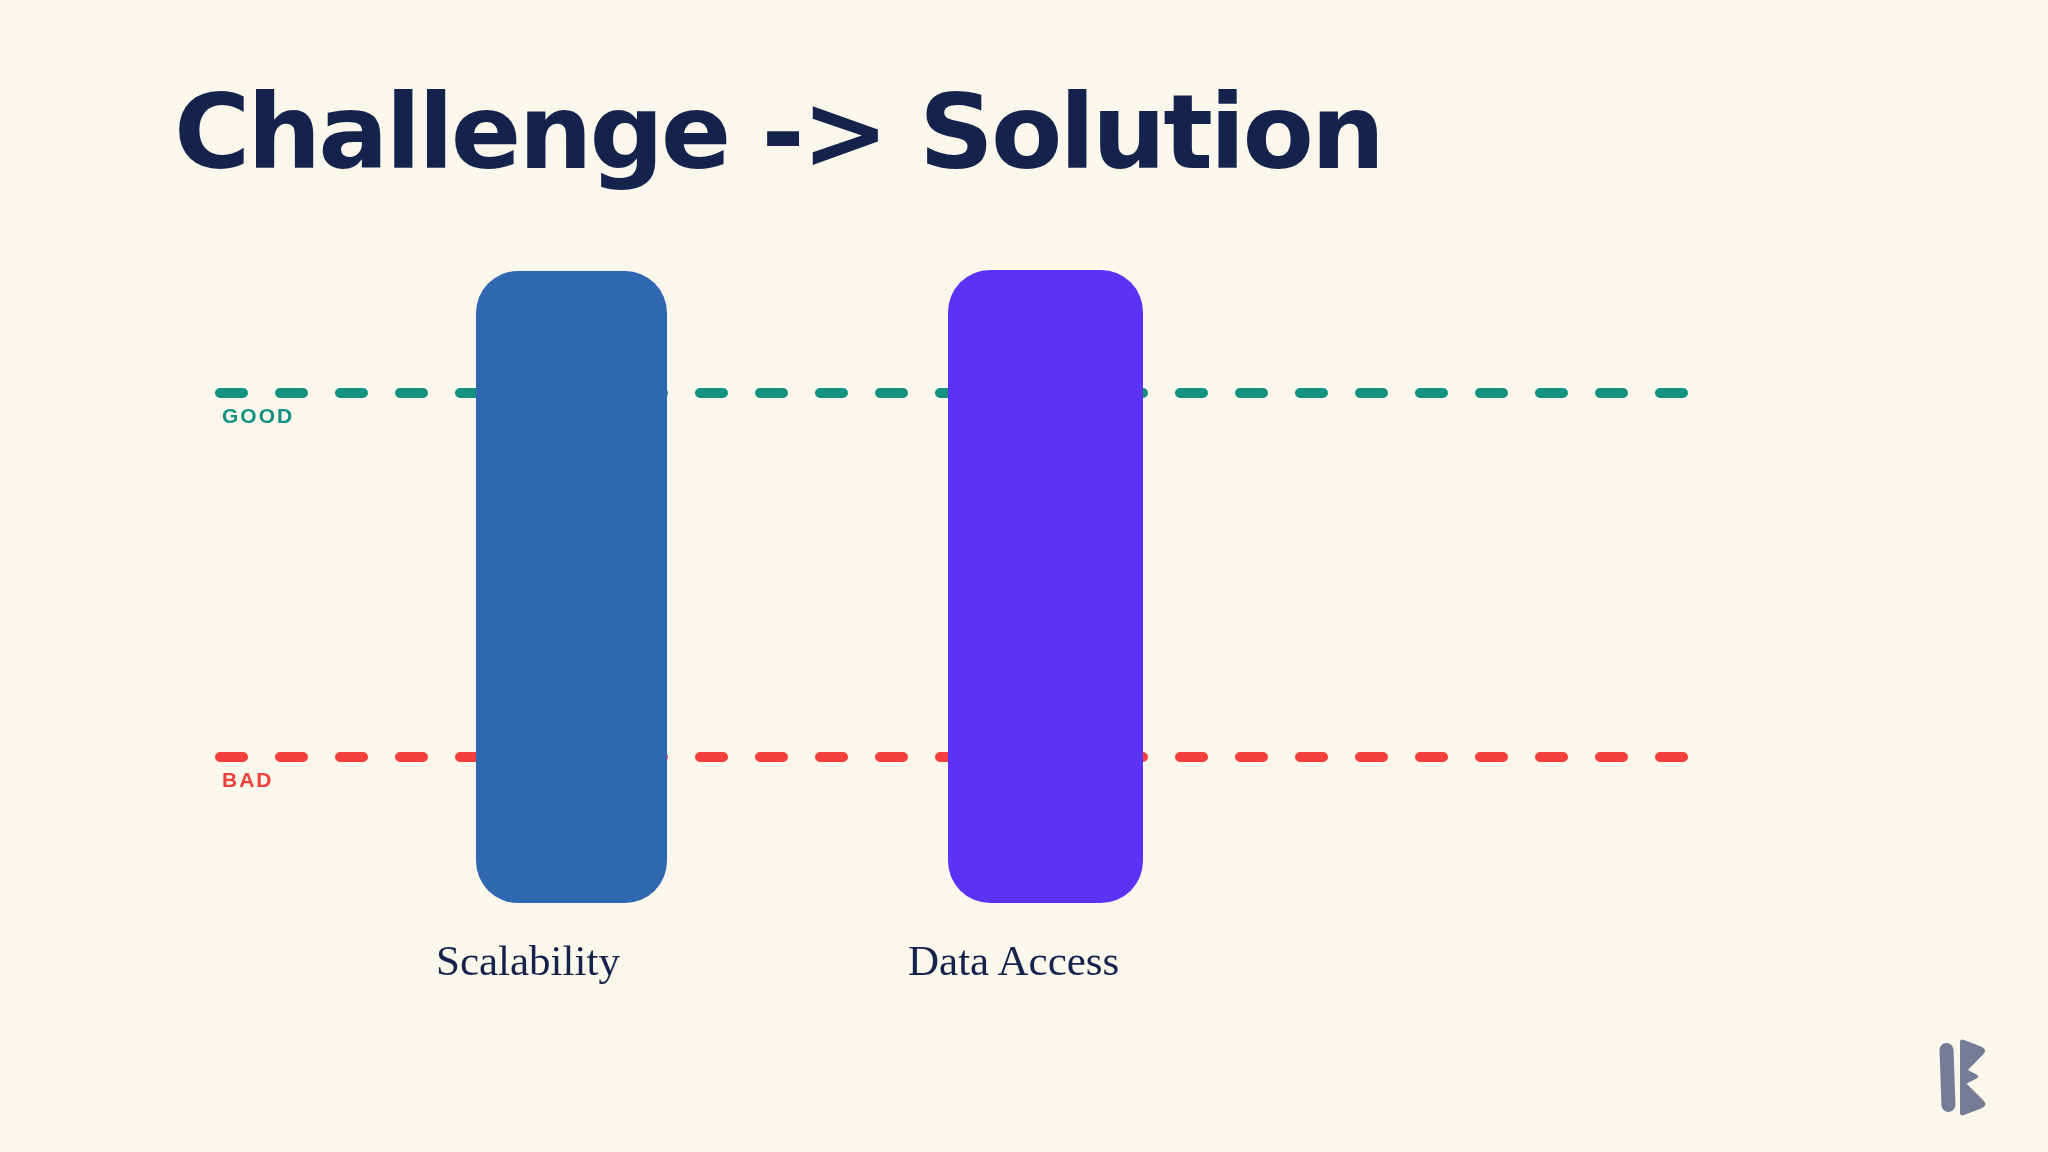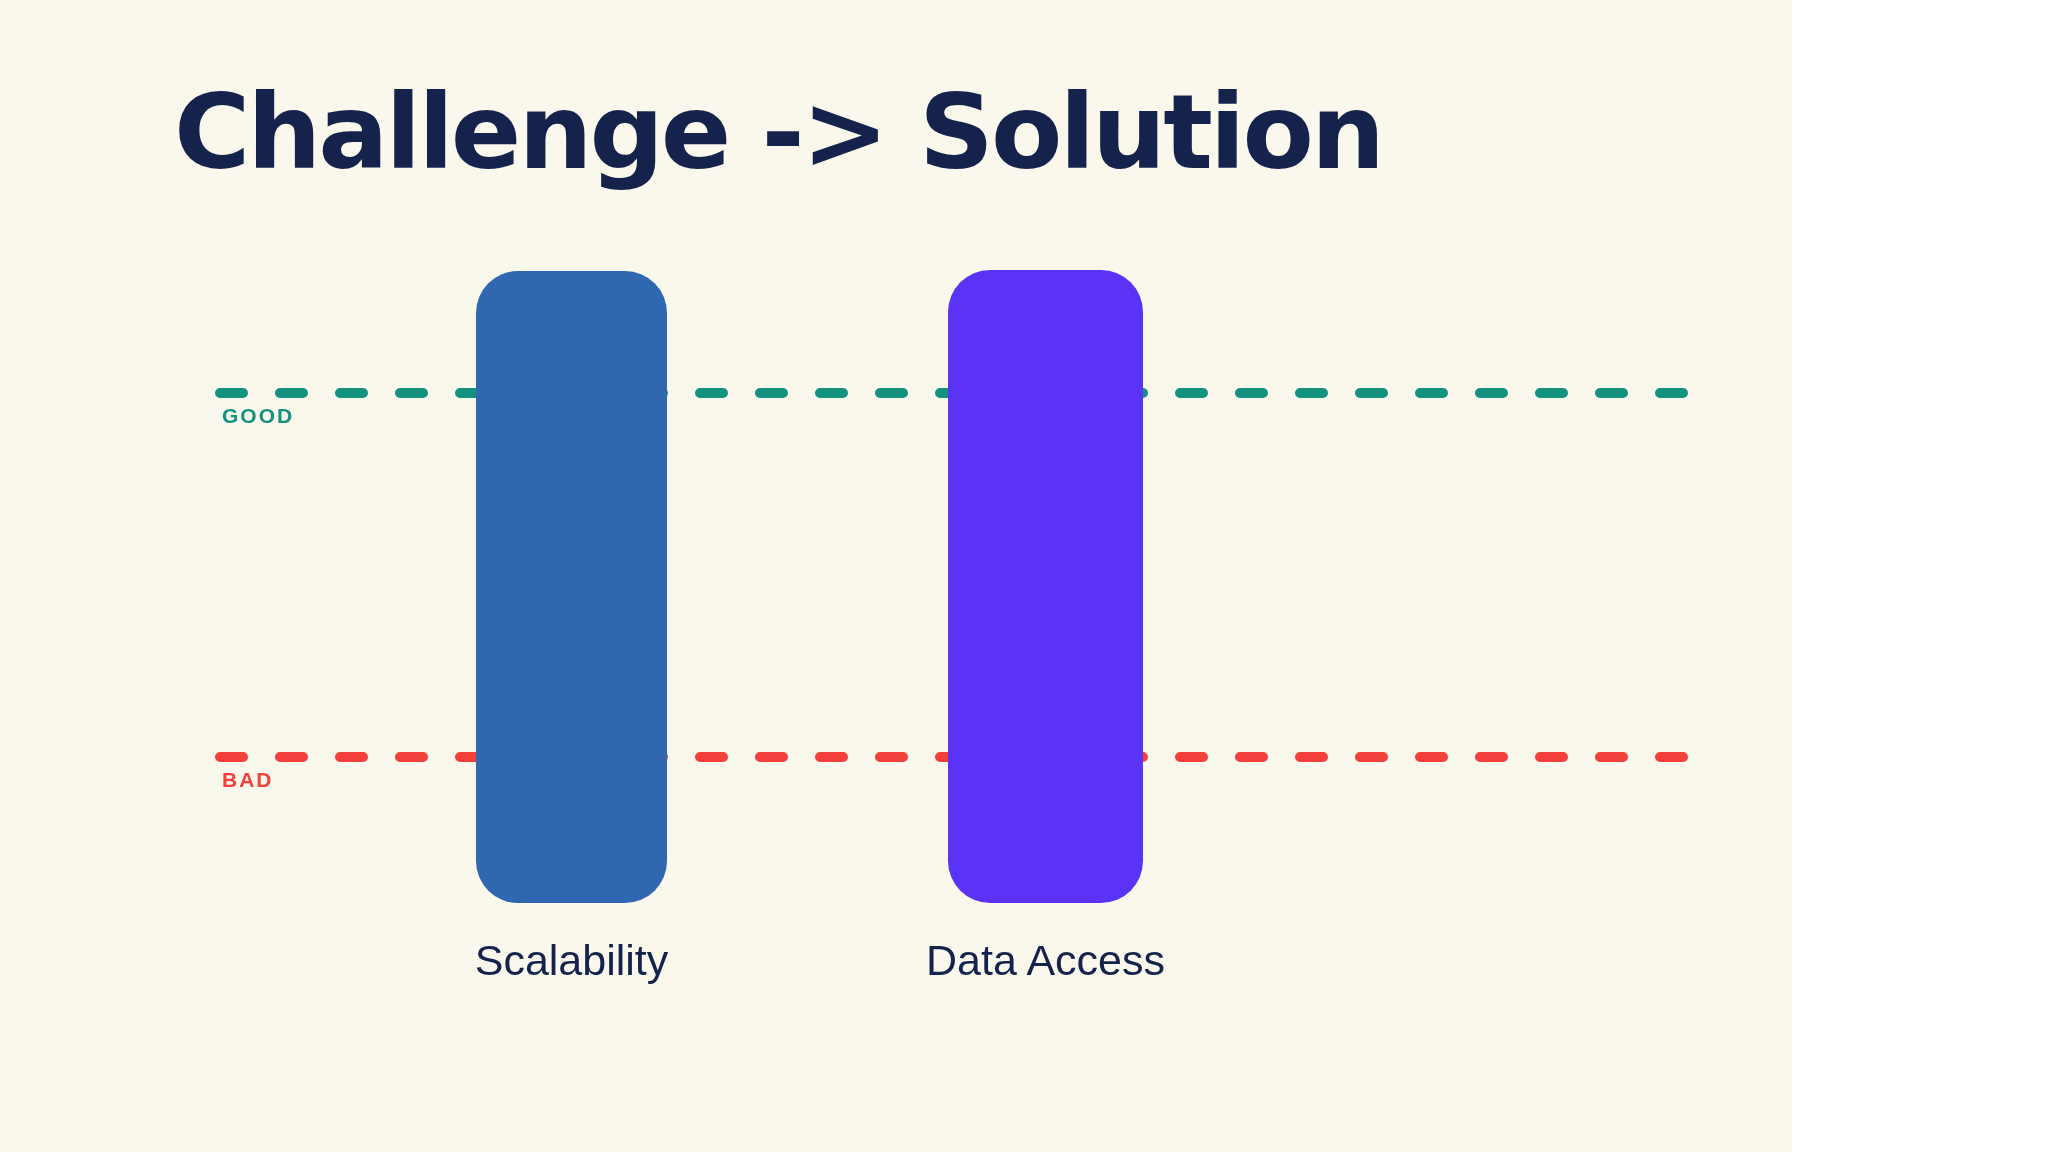--- a/index.html
+++ b/index.html
@@ -3,21 +3,21 @@
 <meta charset="utf-8">
 <style>
   :root{
     --bg:#faf7ec; --navy:#15234c; --bar1:#3067b1; --bar2:#5b33f7;
     --good:#15917f; --bad:#f4403c; --logo:#767b96;
   }
   *{margin:0;padding:0;box-sizing:border-box;}
   html,body{width:2048px;height:1152px;}
   body{font-family:"Liberation Sans",sans-serif;}
   .slide{
-    position:relative;width:1792px;height:1152px;
+    position:relative;width:2048px;height:1152px;
     background:var(--bg);overflow:hidden;
   }
   .title{
     position:absolute;left:174px;top:78px;
     font-family:"DejaVu Sans","Liberation Sans",sans-serif;
     font-weight:800;font-size:104px;line-height:1.05;
     letter-spacing:-3px;color:var(--navy);white-space:nowrap;
   }
   .dash-line{position:absolute;display:block;}
   .dash-line.good{left:214px;top:387px;color:var(--good);}
@@ -26,23 +26,23 @@
     position:absolute;left:222px;
     font-size:21px;font-weight:600;letter-spacing:2px;
     font-family:"Liberation Sans",sans-serif;
   }
   .threshold-label.good{top:404px;color:var(--good);}
   .threshold-label.bad{top:768px;color:var(--bad);}
   .bar{position:absolute;border-radius:42px;z-index:2;}
   .bar.bar-1{left:476px;top:271px;width:191px;height:632px;background:var(--bar1);}
   .bar.bar-2{left:948px;top:270px;width:195px;height:633px;background:var(--bar2);}
   .bar-label{
-    position:absolute;top:936px;text-align:center;
+    position:absolute;top:936px;text-align:left;
     font-size:43px;font-weight:500;color:var(--navy);
-    font-family:Liberation Sans, sans-serif;
+    font-family:Liberation Serif, serif;
   }
   .bar-label.label-1{left:436px;width:271px;}
   .bar-label.label-2{left:908px;width:275px;}
   .logo{position:absolute;left:1937px;top:1038px;width:53px;height:79px;color:var(--logo);}
 </style>
 </head>
 <body>
 
 <div class="slide">
 

